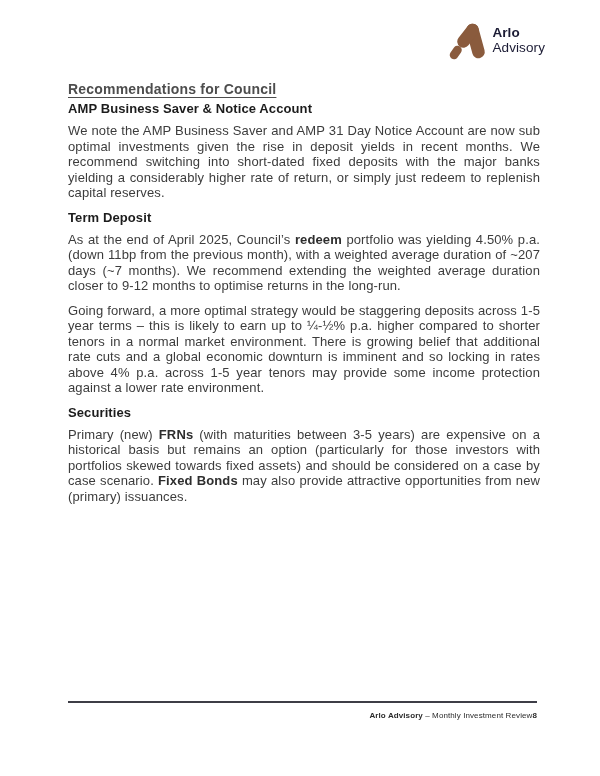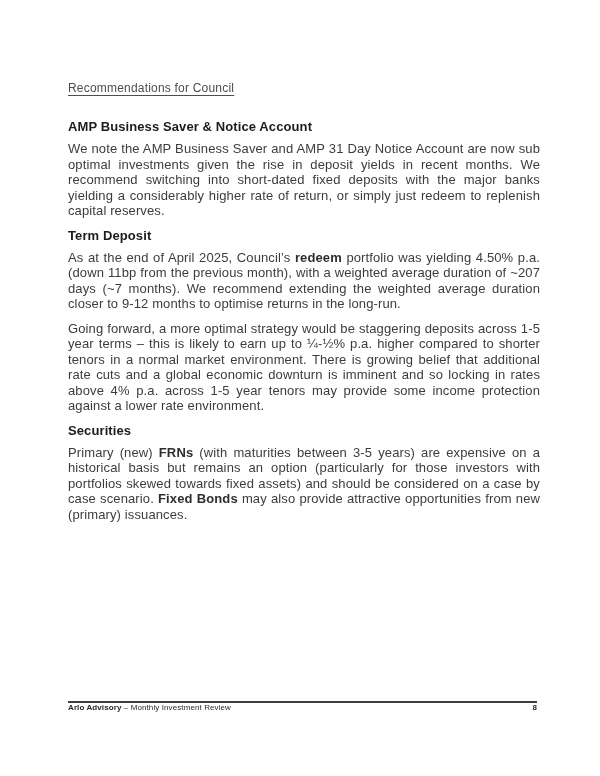--- a/index.html
+++ b/index.html
@@ -8,47 +8,60 @@
     font-family:"Liberation Sans","DejaVu Sans",sans-serif;overflow:hidden;
   }
   
   .logo{position:absolute;top:22px;right:55px;display:flex;align-items:center;gap:5px;}
   .logo-text{color:#1b1b34;font-size:13.5px;line-height:1.08;letter-spacing:.1px;}
   .brand-bold{font-weight:700;}
   .brand-rest{font-weight:400;}
   
   .content{position:absolute;left:68px;top:81px;width:472px;color:#3c3c3c;}
   .doc-title{
-    margin:0 0 24px 0;font-size:12px;font-weight:400;color:#4d4d4d;
+    margin:0 0 4px 0;font-size:14px;font-weight:700;color:#4d4d4d;
     text-decoration:underline;text-underline-offset:3px;letter-spacing:.2px;
   }
   .section-heading{
     margin:13px 0 7px 0;font-size:13px;font-weight:700;color:#1c1c1c;letter-spacing:.1px;
   }
   .section-heading:first-of-type{margin-top:0;}
   .para{
     margin:0 0 9px 0;font-size:13px;line-height:15.5px;text-align:justify;
     letter-spacing:.12px;color:#3c3c3c;
   }
   .para span.b{font-weight:700;color:#2e2e2e;}
   
   .footer{position:absolute;left:68px;top:701px;width:469px;}
   .footer-rule{height:1.5px;background:#3d3d46;}
   .footer-row{
-    display:flex;justify-content:space-between;align-items:baseline;
+    display:flex;justify-content:flex-end;align-items:baseline;margin-top:8px;
     font-size:8px;color:#2b2b2b;letter-spacing:.1px;
   }
   .footer-left .b{font-weight:700;}
   .footer-page{font-weight:700;}
 </style>
 </head>
 <body>
 
 <div class="page">
 
+  <header class="logo">
+    <svg width="38" height="38" viewBox="0 0 38 38">
+      <g fill="none" stroke-linecap="round" stroke="#8a5b3d">
+        <line x1="23.5" y1="8" x2="29.5" y2="30" stroke-width="12.5"></line>
+        <line x1="23.5" y1="8" x2="14.5" y2="19.5" stroke-width="12.5"></line>
+        <line x1="8.5" y1="28" x2="5" y2="33" stroke-width="8.5"></line>
+      </g>
+    </svg>
+    <div class="logo-text">
+      <div class="brand-bold">Arlo</div>
+      <div class="brand-rest">Advisory</div>
+    </div>
+  </header>
 
   <main class="content">
     <h2 class="doc-title">Recommendations for Council</h2>
 
     <section>
       <h3 class="section-heading">AMP Business Saver &amp; Notice Account</h3>
       <p class="para"><span>We note the AMP Business Saver and AMP 31 Day Notice Account are now sub optimal investments given the rise in deposit yields in recent months. We recommend switching into short-dated fixed deposits with the major banks yielding a considerably higher rate of return, or simply just redeem to replenish capital reserves.</span></p>
     </section>
 
     <section>

